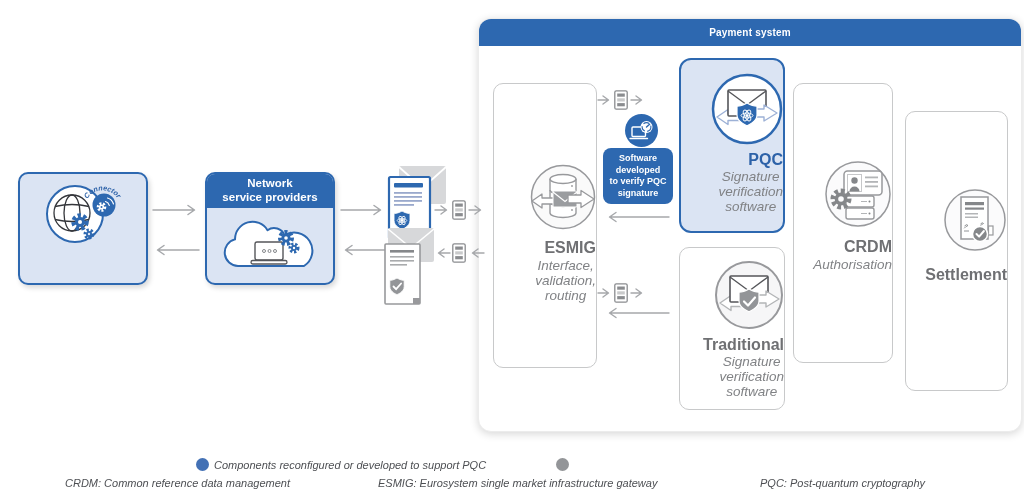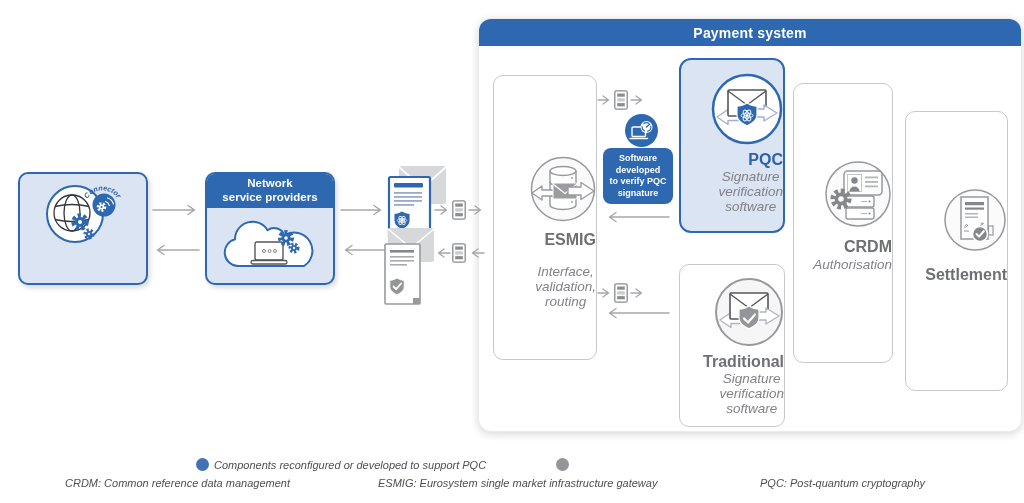--- a/index.html
+++ b/index.html
@@ -13,21 +13,21 @@
   .node-header{background:#2d68b0;color:#fff;font-weight:bold;font-size:11.5px;line-height:1.18;
                text-align:center;padding:3px 0 4px;}
   .node-header span{display:block;}
   .node-icon{display:block;margin:0 auto;}
 
   
   .payment-container{background:#fff;border:1px solid #ececec;border-radius:13px;
                      box-shadow:0 2px 8px rgba(0,0,0,.16);box-sizing:border-box;}
   .payment-header{background:#2d68b0;border-radius:12px 12px 0 0;height:27px;display:flex;
                   align-items:center;justify-content:center;color:#fff;font-weight:bold;
-                  font-size:14px;letter-spacing:.2px;}
+                  font-size:10px;letter-spacing:.2px;}
 
   
   .panel-box{background:#fff;border:1px solid #c8c9ca;border-radius:10px;box-sizing:border-box;
              display:flex;flex-direction:column;align-items:flex-end;}
   .panel-box.pqc{background:#dbe4f3;border:2.5px solid #2d68b0;border-radius:12px;}
   .panel-name{font-weight:bold;font-size:16px;color:#6f7073;}
   .panel-name.blue{color:#2d62a8;}
   .panel-desc{font-style:italic;font-size:13.5px;color:#808285;line-height:1.1;text-align:center;}
 
   
@@ -177,38 +177,38 @@
   <svg class="abs" style="left:452px;top:243px;" width="14" height="20" viewBox="0 0 14 20">
     <rect x="0.8" y="0.8" width="12.4" height="18.4" rx="1.5" fill="#fff" stroke="#8a8c8f" stroke-width="1.3"></rect>
     <rect x="3.2" y="3.5" width="7.6" height="3.2" fill="#8a8c8f"></rect>
     <rect x="3.2" y="8.3" width="7.6" height="3.2" fill="#c9cacb"></rect>
     <rect x="3.2" y="13.1" width="7.6" height="3.2" fill="#8a8c8f"></rect>
   </svg>
   <svg class="abs" style="left:468px;top:247px;" width="17" height="12">
     <path d="M16,6 H6 M10,2 L4.5,6 L10,10" stroke="#a6a8ab" stroke-width="1.4" fill="none" stroke-linecap="round" stroke-linejoin="round"></path>
   </svg>
 
-  <div class="abs panel-box" style="left:493px;top:75px;width:104px;height:285px;">
+  <div class="abs panel-box" style="left:493px;top:83px;width:104px;height:285px;">
     <svg width="66" height="66" viewBox="0 0 66 66" style="margin-top:80px;">
       <circle cx="33" cy="33" r="31.5" fill="#fafafa" stroke="#98999c" stroke-width="1.5"></circle>
       <g stroke="#98999c" stroke-width="1.4" fill="#fff">
         <path d="M20,15 V49 a13,4.5 0 0 0 26,0 V15"></path>
         <path d="M20,26 a13,4.5 0 0 0 26,0 M20,38 a13,4.5 0 0 0 26,0" fill="none"></path>
         <ellipse cx="33" cy="15" rx="13" ry="4.5"></ellipse>
       </g>
       <circle cx="42" cy="22" r="0.9" fill="#98999c"></circle>
       <circle cx="42" cy="34" r="0.9" fill="#98999c"></circle>
       <circle cx="42" cy="46" r="0.9" fill="#98999c"></circle>
       <polygon points="2,37 12,30 12,34 24,34 24,40 12,40 12,44" fill="#fff" stroke="#98999c" stroke-width="1.3" stroke-linejoin="round"></polygon>
       <rect x="23" y="27" width="24" height="16" rx="1" fill="#9b9da0" stroke="#fff" stroke-width="1"></rect>
       <path d="M23,28 L35,37.5 L47,28" stroke="#fff" stroke-width="1.2" fill="none"></path>
       <polygon points="64,35 51,26.5 51,31 38,31 38,39 51,39 51,43.5" fill="#fff" stroke="#98999c" stroke-width="1.3" stroke-linejoin="round"></polygon>
     </svg>
     <div class="panel-name" style="margin-top:9px;">ESMIG</div>
-    <div class="panel-desc" style="margin-top:16px;">
+    <div class="panel-desc" style="margin-top:2px;">
       <div>Interface,</div>
       <div>validation,</div>
       <div>routing</div>
     </div>
   </div>
 
   <svg class="abs" style="left:597px;top:94px;" width="16" height="12">
     <path d="M1,6 H10 M6,2 L11.5,6 L6,10" stroke="#a6a8ab" stroke-width="1.4" fill="none" stroke-linecap="round" stroke-linejoin="round"></path>
   </svg>
   <svg class="abs" style="left:614px;top:90px;" width="14" height="20" viewBox="0 0 14 20">
@@ -272,21 +272,21 @@
     <rect x="3.2" y="8.3" width="7.6" height="3.2" fill="#c9cacb"></rect>
     <rect x="3.2" y="13.1" width="7.6" height="3.2" fill="#8a8c8f"></rect>
   </svg>
   <svg class="abs" style="left:630px;top:287px;" width="16" height="12">
     <path d="M1,6 H10 M6,2 L11.5,6 L6,10" stroke="#a6a8ab" stroke-width="1.4" fill="none" stroke-linecap="round" stroke-linejoin="round"></path>
   </svg>
   <svg class="abs" style="left:604px;top:307px;" width="66" height="12">
     <path d="M65,6 H7 M12,1.5 L5.5,6 L12,10.5" stroke="#a6a8ab" stroke-width="1.4" fill="none" stroke-linecap="round" stroke-linejoin="round"></path>
   </svg>
 
-  <div class="abs panel-box" style="left:679px;top:264px;width:106px;height:163px;">
+  <div class="abs panel-box" style="left:679px;top:247px;width:106px;height:163px;">
     <svg width="70" height="70" viewBox="0 0 70 70" style="margin-top:12px;">
       <circle cx="35" cy="35" r="33" fill="#f6f6f7" stroke="#98999c" stroke-width="2"></circle>
       <polygon points="6,43 17,35.5 17,39.5 31,39.5 31,46.5 17,46.5 17,50.5" fill="#fff" stroke="#b3b5b7" stroke-width="1.4" stroke-linejoin="round"></polygon>
       <rect x="16" y="16" width="38" height="26" rx="1" fill="#fff" stroke="#55565a" stroke-width="1.6"></rect>
       <path d="M16,17 L35,31 L54,17" stroke="#55565a" stroke-width="1.4" fill="none"></path>
       <polygon points="65,39 52,31 52,35 38,35 38,43 52,43 52,47" fill="#fff" stroke="#b3b5b7" stroke-width="1.4" stroke-linejoin="round"></polygon>
       <path d="M35,29 c5.5,3.2 10,3.2 10,3.2 v8.8 c0,7.3 -10,10.7 -10,10.7 c0,0 -10,-3.4 -10,-10.7 v-8.8 c0,0 4.5,0 10,-3.2 z" fill="#939598" stroke="#fff" stroke-width="1.2"></path>
       <path d="M30,41.5 l4,4 l7,-8" stroke="#fff" stroke-width="2.2" fill="none" stroke-linecap="round" stroke-linejoin="round"></path>
     </svg>
     <div class="panel-name" style="margin-top:6px;">Traditional</div>

